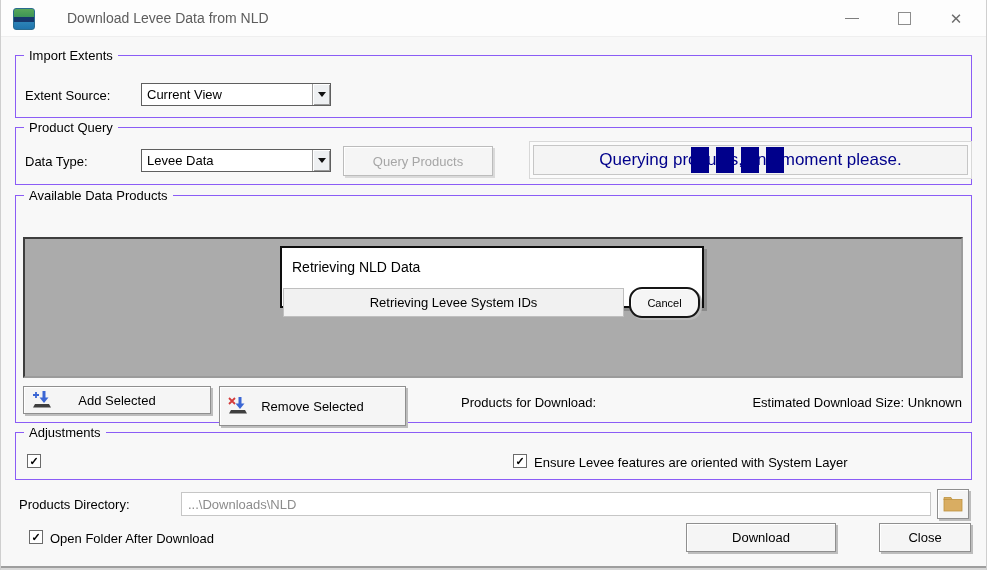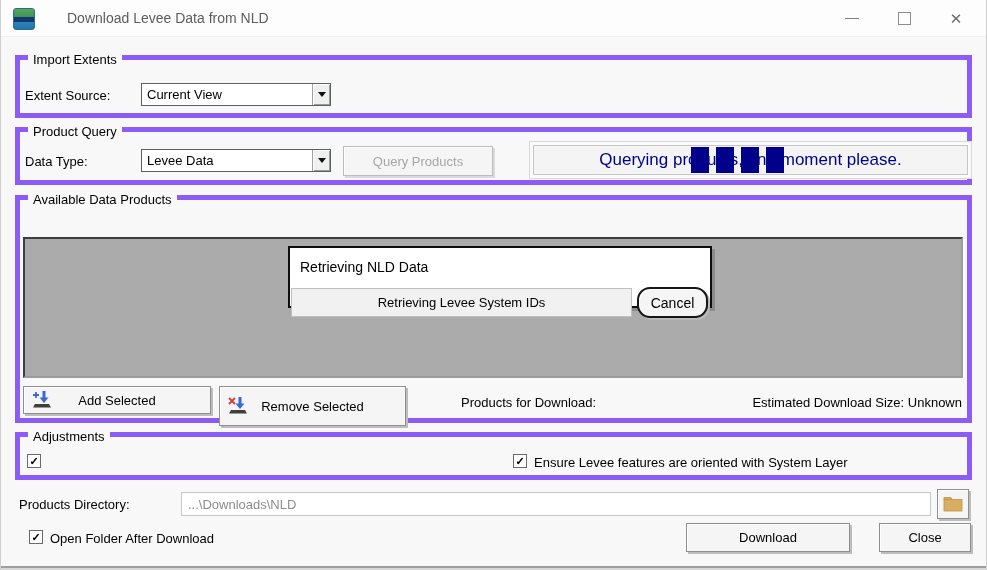--- a/index.html
+++ b/index.html
@@ -16,21 +16,21 @@
     background:linear-gradient(180deg,#58a75a 0%,#3f9655 36%,#2f86b9 58%,#1f74ad 100%);
     border:1px solid #2a6b8f; }
   .app-icon::after { content:""; position:absolute; left:0; right:0; top:8px; height:5px; background:#16376b; }
   .title-text { position:absolute; left:42px; top:10px; font-size:14px; color:#5d5d5d;margin-left:24px; }
   .win-controls { position:absolute; right:4px; top:0; height:37px; display:flex; }
   .win-btn { width:52px; height:37px; display:flex; align-items:center; justify-content:center; color:#6f6f6f; }
   .min-glyph { display:block; width:14px; border-top:1px solid #7e7e7e; }
   .max-glyph { display:block; width:13px; height:13px; border:1px solid #8d8d8d; }
   .close-glyph { font-size:15px; color:#6c6c6c; }
   
-  .group { position:absolute; border:5px solid #8b5cf6; }
+  .group { position:absolute; border:1px solid #8b5cf6; }
   .legend { position:absolute; top:-8px; left:8px; background:#f8f8f8; padding:0 5px; font-size:13px; }
   .lbl { position:absolute; font-size:13px; white-space:nowrap; }
   
   .combo { position:absolute; height:23px; width:190px; background:#fff; border:1px solid #5f5f5f; display:flex; align-items:stretch; }
   .combo-text { flex:1; display:flex; align-items:center; padding-left:5px; font-size:13px; }
   .combo-btn { width:18px; background:#eef0f2; border-left:1px solid #9f9f9f;
     box-shadow:inset 1px 1px 0 #fff, inset -1px -1px 0 #9a9a9a;
     display:flex; align-items:center; justify-content:center; }
   .tri-down { width:0; height:0; border-left:4px solid transparent; border-right:4px solid transparent; border-top:5px solid #101010; }
   
@@ -45,21 +45,21 @@
     border:1px solid #d8d8d8; background:#fbfbfb; padding:3px; }
   .marquee { position:relative; width:100%; height:100%; background:#f4f4f4; border:1px solid #c6c6c6;
     overflow:hidden; display:flex; align-items:center; justify-content:center; }
   .marquee-text { position:relative; z-index:2; font-size:17px; color:#00008B; }
   .marquee-blocks { position:absolute; left:157px; top:1px; bottom:1px; display:flex; gap:7px; z-index:1; }
   .mblock { width:18px; height:100%; background:#00008B; }
   
   .list-area { position:absolute; left:22px; top:237px; width:940px; height:141px; background:#ababab;
     border:2px solid; border-color:#3e3e3e #9b9b9b #9b9b9b #3e3e3e; }
   
-  .modal { position:absolute; left:287px; top:246px; width:424px; height:62px; background:#fff;
+  .modal { position:absolute; left:279px; top:246px; width:424px; height:62px; background:#fff;
     border:2px solid #0e0e0e; box-shadow:3px 3px 0 rgba(100,100,100,0.45); z-index:20; }
   .modal-title { position:absolute; left:10px; top:11px; font-size:14px; }
   .modal-progress { position:absolute; left:1px; top:40px; width:341px; height:29px; background:#f1f1f1;
     border:1px solid #bfbfbf; display:flex; align-items:center; justify-content:center; font-size:13px; }
   
   .checkbox { position:absolute; width:14px; height:14px; background:#fff; border:1px solid #6b6b6b;
     display:flex; align-items:center; justify-content:center; font-size:11px; font-weight:bold; line-height:1; }
   
   .textbox { position:absolute; left:180px; top:492px; width:750px; height:24px; background:#fff;
     border:1px solid #c6c6c6; padding-left:6px; font-size:13px; color:#8c8c8c;
@@ -152,21 +152,21 @@
     <span>Remove Selected</span>
   </div>
   <span class="lbl" style="left:460px; top:395px;">Products for Download:</span>
   <span class="lbl" style="right:24px; top:395px;">Estimated Download Size: Unknown</span>
 
   <div class="modal">
     <span class="modal-title">Retrieving NLD Data</span>
     <div class="modal-progress">
       <span>Retrieving Levee System IDs</span>
     </div>
-    <div class="btn dark-default" style="left:347px; top:39px; width:71px; height:31px; font-size:14px;border-radius:13px;">
+    <div class="btn dark-default" style="left:347px; top:39px; width:71px; height:31px; font-size:11px;border-radius:13px;">
       <span>Cancel</span>
     </div>
   </div>
 
   <div class="group" style="left:14px; top:432px; width:957px; height:48px;">
     <span class="legend">Adjustments</span>
   </div>
   <span class="checkbox" style="left:26px; top:454px;">
       <span>✓</span>
     </span>
@@ -183,21 +183,21 @@
         <path d="M1 4 l0 -2.5 7 0 1.2 2" fill="#d9ad62" stroke="#bd923f" stroke-width="0.8"></path>
         <rect x="1" y="3.5" width="18" height="11.5" fill="#d9ad62" stroke="#bd923f" stroke-width="0.8"></rect>
       </svg>
     </span>
   </div>
 
   <span class="checkbox" style="left:28px; top:530px;">
       <span>✓</span>
     </span>
   <span class="lbl" style="left:49px; top:531px;">Open Folder After Download</span>
-  <div class="btn" style="left:685px; top:523px; width:164px; height:29px;">
+  <div class="btn" style="left:685px; top:523px; width:150px; height:29px;">
     <span>Download</span>
   </div>
   <div class="btn" style="left:878px; top:523px; width:92px; height:29px;">
     <span>Close</span>
   </div>
 
   <div class="win-bottom"></div>
 </div>
 
 </body></html>

